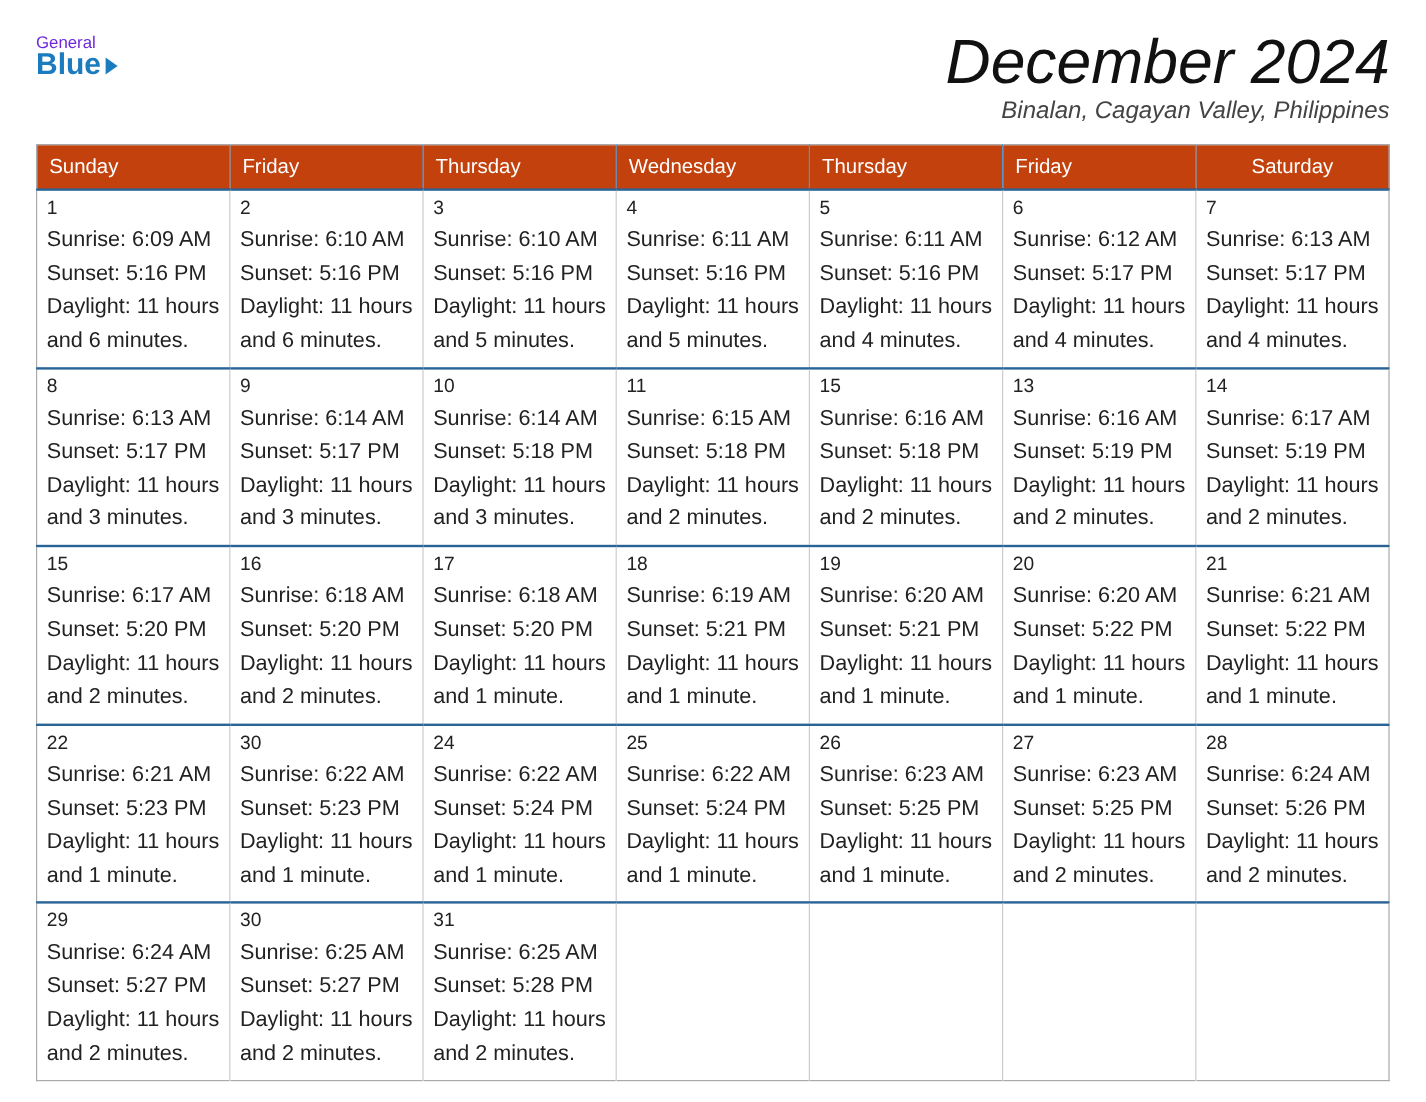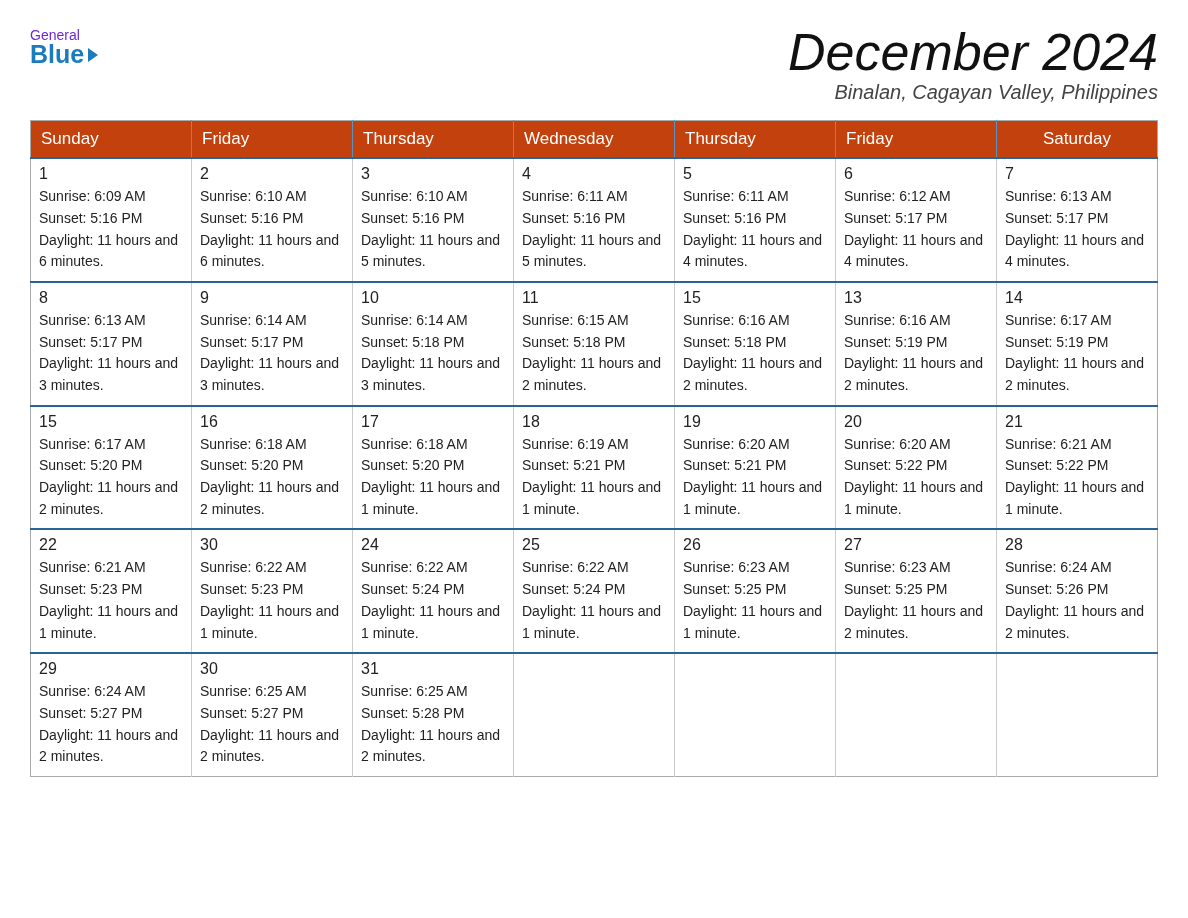--- a/index.html
+++ b/index.html
@@ -94,21 +94,21 @@
     .calendar tr:last-child td {
       border-bottom: none;
     }
     .day-number {
       font-size: 16px;
       font-weight: normal;
       margin-bottom: 3px;
       display: block;
     }
     .day-info {
-      font-size: 14px;
+      font-size: 18px;
       line-height: 1.55;
       color: #222;
     }
     .empty-cell {
       border-top: 2px solid #2a6496;
     }
     .calendar tbody tr {
       background: #fff;
     }
   </style>

